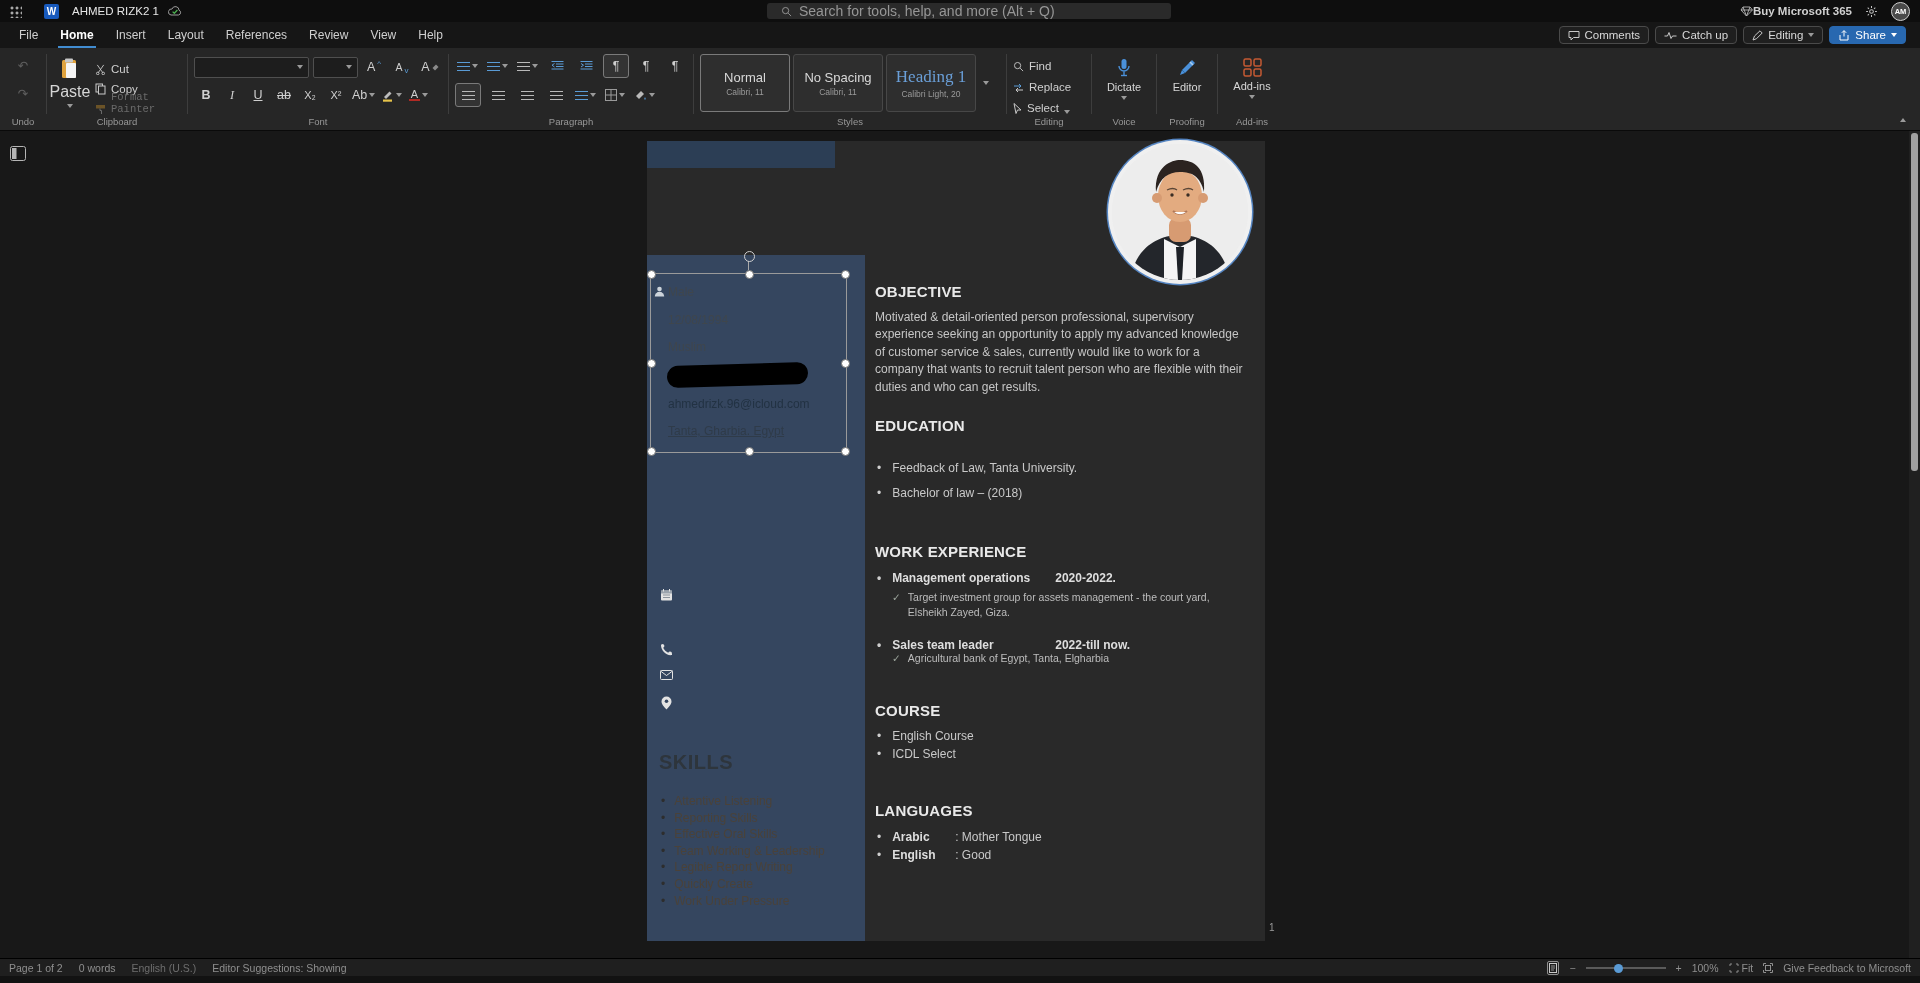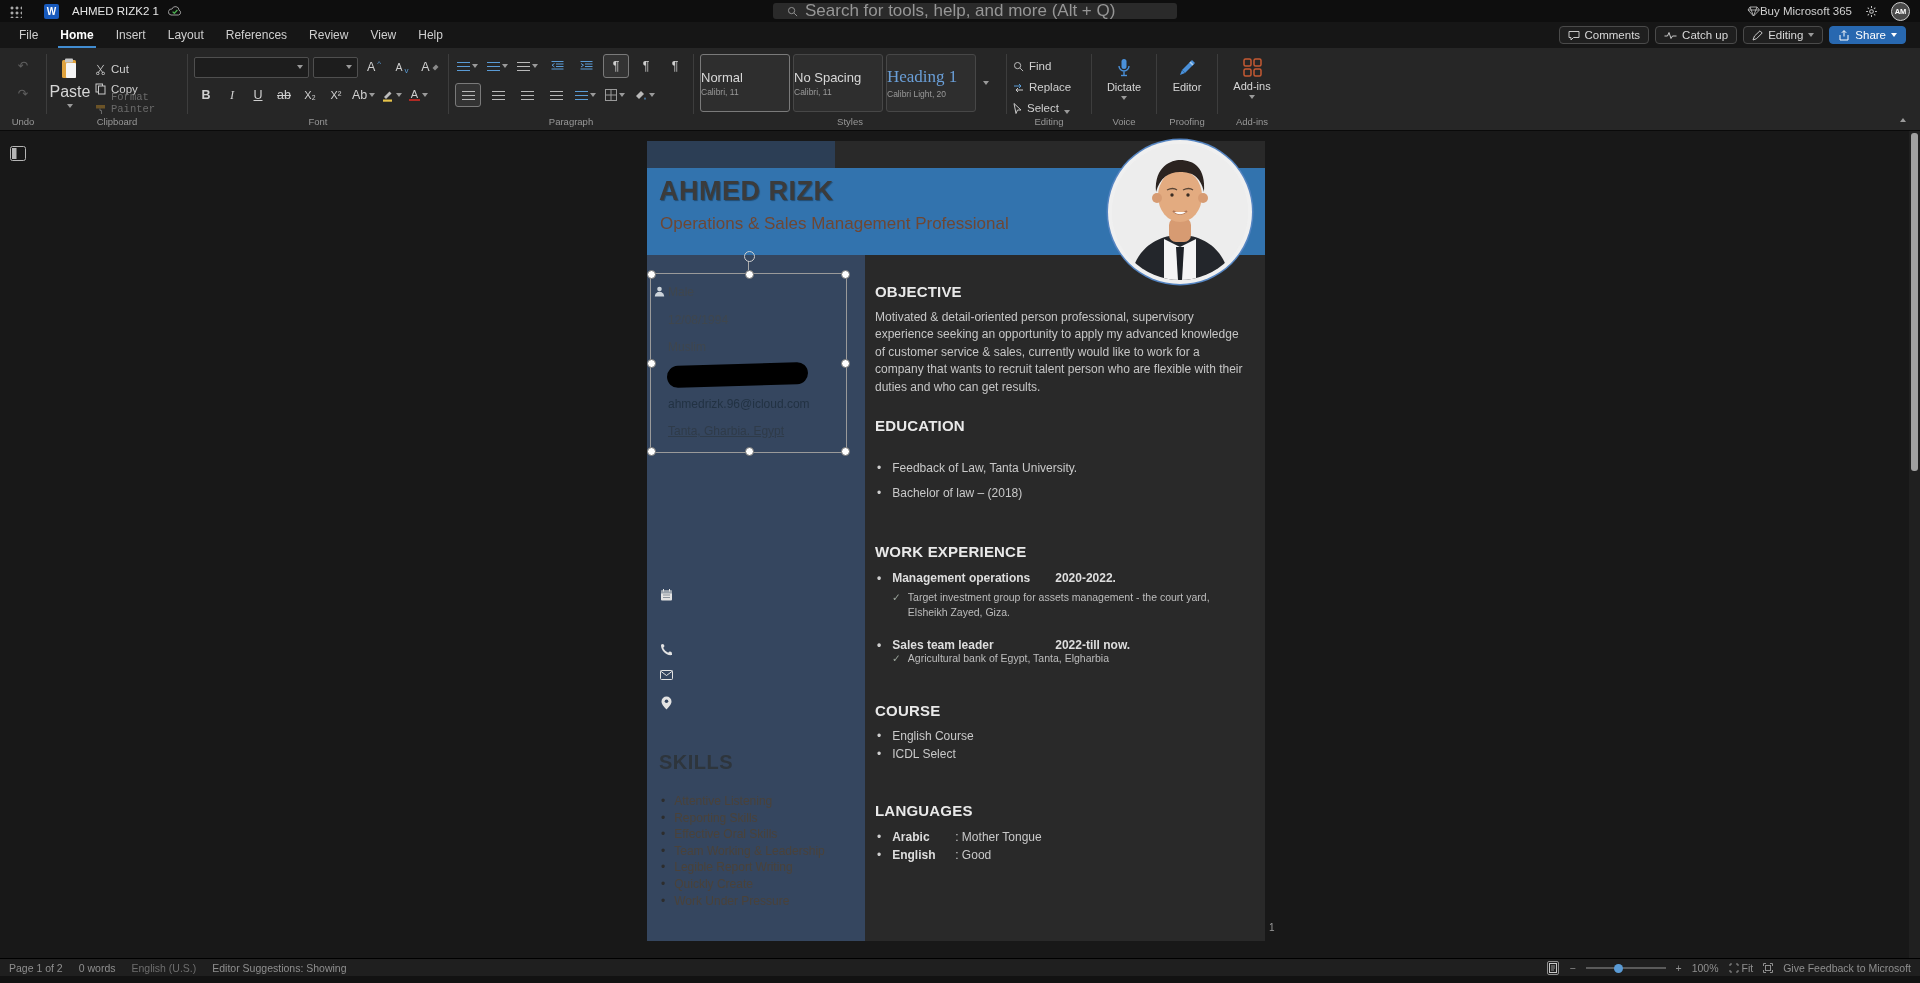--- a/index.html
+++ b/index.html
@@ -9,21 +9,21 @@
   .flex{display:flex;align-items:center;}
   .chev{width:0;height:0;border-left:3px solid transparent;border-right:3px solid transparent;border-top:4px solid #9a9a9a;display:inline-block;}
   .chev.up{transform:rotate(180deg);}
   svg{display:block;}
 
   
   .titlebar{position:absolute;left:0;top:0;width:1920px;height:22px;background:#0e0e0e;display:flex;align-items:center;font-size:11.5px;}
   .waffle{width:13px;height:13px;margin-left:9px;background-image:radial-gradient(#dcdcdc 1.1px,transparent 1.4px);background-size:5px 5px;background-position:0.5px 0.5px;}
   .wordlogo{width:15px;height:15px;border-radius:2px;background:#185abd;color:#fff;font-weight:bold;font-size:10px;display:flex;align-items:center;justify-content:center;margin-left:22px;}
   .doctitle{color:#e6e6e6;margin-left:13px;}
-  .searchbox{position:absolute;left:767px;top:3px;width:390px;height:16px;background:#2a2a2a;border-radius:3px;display:flex;align-items:center;gap:7px;padding-left:14px;color:#969696;font-size:17px;margin-left:6px;}
+  .searchbox{position:absolute;left:767px;top:3px;width:390px;height:16px;background:#2a2a2a;border-radius:3px;display:flex;align-items:center;gap:7px;padding-left:14px;color:#969696;font-size:14px;}
   .tright{margin-left:auto;display:flex;align-items:center;gap:13px;padding-right:10px;}
   .avatar{width:17px;height:17px;border-radius:50%;background:#4a4a4a;border:1px solid #cfcfcf;color:#fff;font-size:7.5px;display:flex;align-items:center;justify-content:center;font-weight:bold;}
 
   
   .menurow{position:absolute;left:0;top:22px;width:1920px;height:26px;background:#161616;display:flex;align-items:center;font-size:12px;color:#cfcfcf;}
   .mtab{padding:0 11px;height:100%;display:flex;align-items:center;position:relative;}
   .mtab.active{color:#fff;font-weight:bold;}
   .mtab.active::after{content:"";position:absolute;left:9px;right:9px;bottom:0;height:2.5px;background:#418cd0;}
   .mright{margin-left:auto;display:flex;gap:6px;padding-right:14px;}
   .mbtn{border:1px solid #4a4a4a;border-radius:4px;padding:2px 8px;font-size:11.5px;display:flex;align-items:center;gap:5px;color:#d8d8d8;background:#1f1f1f;}
@@ -31,21 +31,21 @@
 
   
   .ribbon{position:absolute;left:0;top:48px;width:1920px;height:82px;background:#262626;border-bottom:1px solid #0a0a0a;display:flex;}
   .rsep{width:1px;background:#3d3d3d;margin:6px 0 16px;}
   .rgroup{position:relative;padding:6px 6px 18px;}
   .rlabel{position:absolute;bottom:3px;left:0;right:0;text-align:center;font-size:9.5px;color:#989898;}
   .rbtn{height:22px;min-width:20px;display:inline-flex;align-items:center;justify-content:center;color:#cfcfcf;font-size:12.5px;border-radius:3px;gap:2px;padding:0 2px;}
   .rbtn.dis{color:#5f5f5f;}
   .smallrow{display:flex;align-items:flex-end;font-size:11.5px;gap:5px;height:18px;color:#d0d0d0;}
   .combo{background:#1d1d1d;border:1px solid #4f4f4f;height:19px;border-radius:2px;display:flex;align-items:center;justify-content:flex-end;padding:0 5px;}
-  .stycard{width:88px;height:56px;background:#2e2e2e;border:1px solid #474747;border-radius:3px;display:flex;flex-direction:column;align-items:flex-start;justify-content:center;gap:2px;}
+  .stycard{width:88px;height:56px;background:#2e2e2e;border:1px solid #474747;border-radius:3px;display:flex;flex-direction:column;align-items:center;justify-content:center;gap:2px;}
   .stycard.sel{border-color:#7a7a7a;}
   .styname{font-size:13px;color:#d8d8d8;}
   .stysub{font-size:8.5px;color:#9a9a9a;}
   .bigbtn{display:flex;flex-direction:column;align-items:center;gap:3px;font-size:11px;color:#d6d6d6;padding-top:4px;}
   .lines{display:inline-block;width:13px;height:9px;background:repeating-linear-gradient(#b9b9b9 0 1px,transparent 1px 4px);}
 
   
   .canvas{position:absolute;left:0;top:131px;width:1920px;height:827px;background:#181818;}
   .page{position:absolute;left:647px;top:10px;width:618px;height:800px;background:#292929;}
   .sechead{font-weight:bold;color:#e9e9e9;font-size:15px;letter-spacing:0.2px;}
@@ -81,21 +81,21 @@
   <div class="searchbox">
     <span>
       <svg width="11" height="11" viewBox="0 0 12 12">
           <circle cx="5" cy="5" r="3.4" fill="none" stroke="#9a9a9a"></circle>
           <line x1="7.8" y1="7.8" x2="11" y2="11" stroke="#9a9a9a"></line>
         </svg>
     </span>
     <span>Search for tools, help, and more (Alt + Q)</span>
   </div>
   <div class="tright">
-    <span class="flex" style="">
+    <span class="flex" style="font-weight:bold;">
       <span>
         <svg width="13" height="11" viewBox="0 0 13 11">
             <path d="M3 1 h7 l2.5 3 L6.5 10 L1 4 Z M1 4 h11 M3 1 l3.5 9 M10 1 L6.5 10" fill="none" stroke="#b9b9b9" stroke-width="0.9"></path>
           </svg>
       </span>
       <span style="color:#d0d0d0;">Buy Microsoft 365</span>
     </span>
     <span>
       <svg width="13" height="13" viewBox="0 0 14 14">
           <circle cx="7" cy="7" r="2" fill="none" stroke="#c4c4c4" stroke-width="1.1"></circle>
@@ -450,24 +450,20 @@
     <svg width="16" height="15" viewBox="0 0 16 15">
         <rect x="0.5" y="0.5" width="15" height="14" rx="2" fill="none" stroke="#b5b5b5"></rect>
         <rect x="2" y="2" width="4.5" height="11" fill="#b5b5b5"></rect>
       </svg>
   </span>
 
   <div class="page">
 
     <div class="abs" style="left:0;top:0;width:188px;height:27px;background:#2c3e55;"></div>
 
-    <div class="abs" style="left:0;top:27px;width:618px;height:87px;background:#3273ae;">
-      <div class="abs" style="left:12px;top:8px;font-size:27px;font-weight:bold;color:#3b3b3b;letter-spacing:0.5px;text-shadow:1px 1px 1px rgba(0,0,0,0.35);">AHMED RIZK</div>
-      <div class="abs" style="left:13px;top:46px;font-size:17px;color:#6f4733;">Operations &amp; Sales Management Professional</div>
-    </div>
 
     <div class="abs" style="left:465px;top:3px;width:136px;height:136px;border-radius:50%;overflow:hidden;box-shadow:0 0 0 4px #f0f0f0,0 0 0 5.5px #5585c2;background:#ececec;">
       <svg width="136" height="136" viewBox="0 0 136 136">
         <rect width="136" height="136" fill="#ededed"></rect>
         <path d="M18 136 C24 100 50 91 68 91 C86 91 112 100 118 136 Z" fill="#23262b"></path>
         <path d="M52 95 L68 103 L84 95 L84 136 L52 136 Z" fill="#f4f4f4"></path>
         <path d="M64 103 L72 103 L70 136 L66 136 Z" fill="#1d2126"></path>
         <rect x="57" y="74" width="22" height="24" rx="7" fill="#d79b72"></rect>
         <ellipse cx="68" cy="52" rx="22" ry="26" fill="#e3ab80"></ellipse>
         <circle cx="45" cy="54" r="5" fill="#d79b72"></circle>

